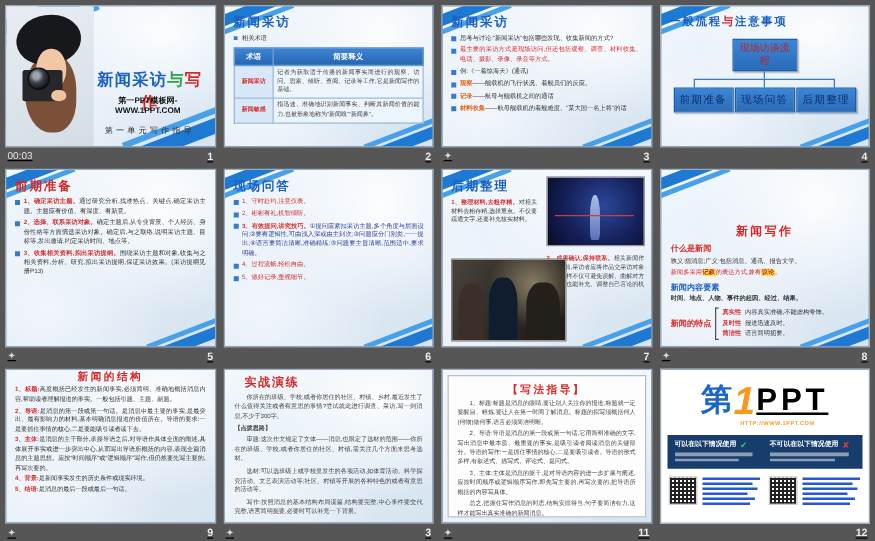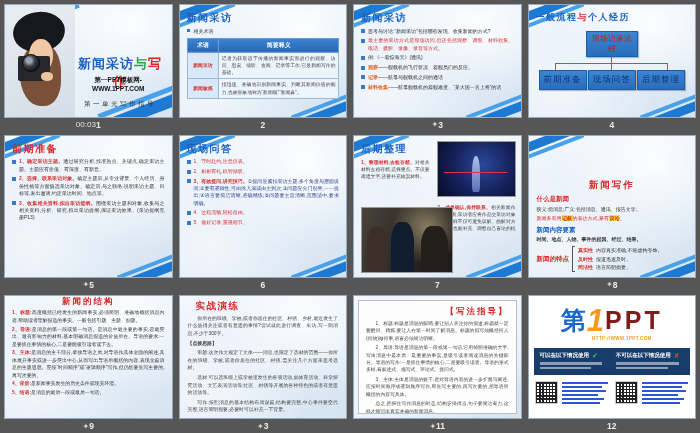--- a/index.html
+++ b/index.html
@@ -4,21 +4,21 @@
 <style>
   * { box-sizing: border-box; margin: 0; padding: 0; }
   html,body { width:700px; height:433px; overflow:hidden; }
   body { background:#565656; font-family:"Liberation Sans","DejaVu Sans",sans-serif; }
   #screen { width:700px; height:433px; display:grid; grid-template-columns:repeat(4,1fr); grid-template-rows:repeat(3,1fr); padding:1px 1px 0 1px; }
   .cell { display:flex; flex-direction:column; padding:3px 3px 0 3px; }
   .thumb { position:relative; flex:1; overflow:hidden; border:1px solid #98aabc;
     background: radial-gradient(ellipse at 75% 18%, rgba(255,255,255,.9), rgba(255,255,255,0) 55%),
                 radial-gradient(ellipse at 20% 80%, rgba(255,255,255,.55), rgba(255,255,255,0) 50%),
                 linear-gradient(150deg,#f3f8fd 0%,#e3edf7 45%,#d6e4f1 100%); }
-  .cap { height:14px; flex:none; display:flex; align-items:center; justify-content:center; padding:0 2px; }
+  .cap { height:14px; flex:none; display:flex; align-items:center; justify-content:space-between; padding:0 2px;text-decoration:underline; }
   .cap .lft { font-size:8px; color:#e2e2e2; }
   .cap .num { font-size:8.5px; color:#ececec; font-weight:bold; }
   .star { font-size:8px; color:#d8d8d8; }
 
   
   .rb { position:absolute; background:#1d79d2; }
   .tlA { width:76px; height:9px; top:-2px; left:-16px; transform:rotate(-21deg); }
   .tlB { width:76px; height:3.5px; top:11px; left:-19px; transform:rotate(-21deg); background:#48a0e8; }
   .brA { width:76px; height:9px; bottom:-2px; right:-16px; transform:rotate(-21deg); }
   .brB { width:76px; height:3.5px; bottom:11px; right:-19px; transform:rotate(-21deg); background:#48a0e8; }
@@ -100,21 +100,21 @@
   .li9 { font-size:4.9px; line-height:1.5; color:#333; text-align:justify; margin-top:1.6px; }
   .p10 { font-size:4.9px; line-height:1.55; color:#444; text-align:justify; margin-top:2px; text-indent:2em; }
   .p10.noind { text-indent:0; font-weight:bold; }
   .card { position:absolute; inset:4px; background:#fdfdfe; border:1px solid #b9bec5; padding:5px 7px; overflow:hidden; }
 
   
   .w12 { background:#fff; }
   .logo { text-align:center; margin-top:9px; line-height:1; }
   .lg-cn { font-size:25px; font-weight:bold; color:#1b67c9; vertical-align:middle; }
   .lg-one { font-size:31px; font-weight:bold; color:#f59a1d; font-style:italic; vertical-align:middle; margin:0 1px; }
-  .lg-ppt { font-size:25px; font-weight:bold; color:#7f1d1d; letter-spacing:3px; vertical-align:middle; }
+  .lg-ppt { font-size:25px; font-weight:bold; color:#000000; letter-spacing:3px; vertical-align:middle;text-decoration:underline; }
   .url12 { text-align:right; color:#f59a1d; font-size:4.5px; font-weight:bold; letter-spacing:.4px; margin:0 26% 0 0; }
   .band { display:flex; gap:8px; background:#173d6d; margin:7px 5px 0 5px; padding:4px 6px 6px 6px; }
   .bcol { flex:1; }
   .bhead { display:flex; align-items:center; gap:3px; font-size:5.5px; font-weight:bold; color:#fff; }
   .chk { color:#43c24e; font-size:7px; }
   .crs { color:#e23c3c; font-size:7px; }
   .fline { height:2.2px; background:rgba(255,255,255,.5); margin-top:2.6px; }
   .fline.w1 { width:92%; } .fline.w2 { width:76%; }
   .qrrow { display:flex; justify-content:space-evenly; margin-top:6px; }
   .qrgroup { display:flex; gap:4px; align-items:center; }
@@ -215,21 +215,21 @@
   </div>
 
   <div class="cell">
     <div class="thumb">
       <span class="rb tlA"></span>
       <span class="rb tlB"></span>
       <span class="rb brA"></span>
       <span class="rb brB"></span>
       <div class="ct">
         <div class="ttl" style="font-size:9px;">
-          <span class="bluec">一般流程</span><span class="redc">与</span><span class="bluec">个人经历</span>
+          <span class="bluec">一般流程</span><span class="redc">与</span><span class="bluec">注意事项</span>
         </div>
         <div class="flow">
           <div class="fbox ftop">现场访谈流程</div>
           <div class="vline"></div>
           <div class="hline"></div>
           <div class="stubs">
               <span class="vline"></span>
               <span class="vline"></span>
               <span class="vline"></span>
             </div>
@@ -387,21 +387,21 @@
     </div>
     <div class="cap">
       <span class="star">✦</span>
       <span class="num">3</span>
     </div>
   </div>
 
   <div class="cell">
     <div class="thumb">
       <div class="card">
-        <div class="ttl red ctr" style="font-size:8.5px;text-align:right;">【写法指导】</div>
+        <div class="ttl red ctr" style="font-size:8.5px;">【写法指导】</div>
         <div class="p10" style="font-size:4.8px;">1、标题:标题是消息的眼睛,要让别人关注你的报道,标题就一定要醒目、精炼,要让人在第一时间了解消息。标题的拟写须概括何人(何物)做何事,语言必须简洁明晰。</div>
         <div class="p10" style="font-size:4.8px;">2、导语:导语是消息的第一段或第一句话,它用简明准确的文字,写出消息中最本质、最重要的事实,是吸引读者阅读消息的关键部分。导语的写作:一是抓住事情的核心,二是要吸引读者。导语的形式多样,有叙述式、描写式、评论式、提问式。</div>
         <div class="p10" style="font-size:4.8px;">3、主体:主体是消息的躯干,是对导语内容的进一步扩展与阐述,应按时间顺序或逻辑顺序写作,即先写主要的,再写次要的,把导语所概括的内容写具体。</div>
         <div class="p10" style="font-size:4.8px;">总之,把握住写作消息的时态,结构安排得当,句子要简洁有力,这样才能写出真实准确的新闻消息。</div>
       </div>
     </div>
     <div class="cap">
       <span class="star">✦</span>
       <span class="num">11</span>
     </div>

